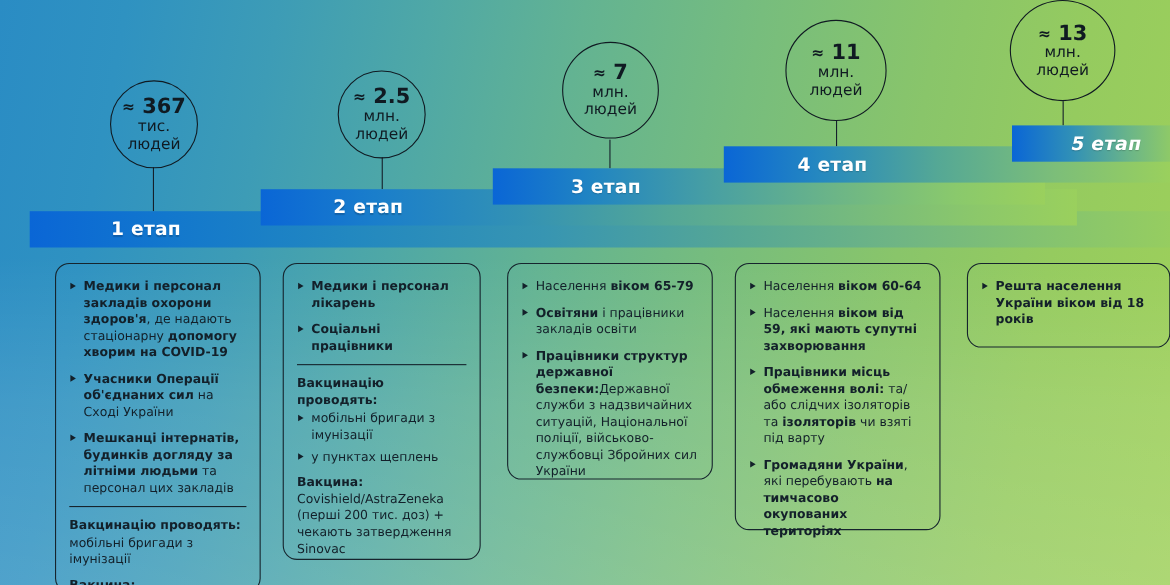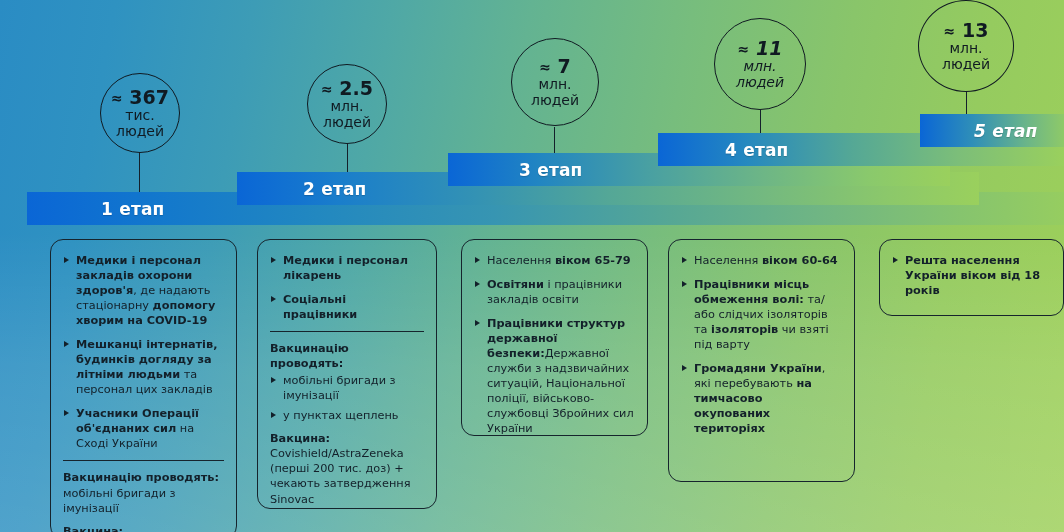--- a/index.html
+++ b/index.html
@@ -212,43 +212,43 @@
 
   <div class="bubble" style="left:511px; top:38px; width:88px; height:88px;">
     <div class="big">
       <span class="approx">≈</span>
       <span>7</span>
     </div>
     <div class="sm">млн.</div>
     <div class="sm">людей</div>
   </div>
 
-  <div class="bubble" style="left:714px; top:18px; width:92px; height:92px;font-style:italic;">
+  <div class="bubble" style="left:714px; top:18px; width:92px; height:92px;">
     <div class="big">
       <span class="approx">≈</span>
       <span>11</span>
     </div>
     <div class="sm">млн.</div>
     <div class="sm">людей</div>
   </div>
 
   <div class="bubble" style="left:918px; top:0px; width:96px; height:92px;text-align:right;">
     <div class="big">
       <span class="approx">≈</span>
       <span>13</span>
     </div>
     <div class="sm">млн.</div>
     <div class="sm">людей</div>
   </div>
 
   <div class="card" id="card-0" style="left:50px; top:239px; width:187px; height:300px;">
       <ul>
         <li><span class="b">Медики і персонал закладів охорони здоров'я</span><span class="n">, де надають стаціонарну </span><span class="b">допомогу хворим на COVID-19</span></li>
+        <li><span class="b">Учасники Операції об'єднаних сил</span><span class="n"> на Сході України</span></li>
         <li><span class="b">Мешканці інтернатів, будинків догляду за літніми людьми</span><span class="n"> та персонал цих закладів</span></li>
-        <li><span class="b">Учасники Операції об'єднаних сил</span><span class="n"> на Сході України</span></li>
       </ul>
       <div class="divider"></div>
       <div class="foot-block">
         <div class="foot-title">Вакцинацію проводять:</div>
         <div class="foot-text">мобільні бригади з імунізації</div>
       </div>
       <div class="foot-block">
         <div class="foot-title">Вакцина:</div>
       </div>
     </div>
@@ -273,20 +273,21 @@
   <div class="card" id="card-2" style="left:461px; top:239px; width:187px; height:197px;">
       <ul>
         <li><span class="n">Населення </span><span class="b">віком 65-79</span></li>
         <li><span class="b">Освітяни</span><span class="n"> і працівники закладів освіти</span></li>
         <li><span class="b">Працівники структур державної безпеки:</span><span class="n">Державної служби з надзвичайних ситуацій, Національної поліції, військово-службовці Збройних сил України</span></li>
       </ul>
     </div>
   <div class="card" id="card-3" style="left:668px; top:239px; width:187px; height:243px;">
       <ul>
         <li><span class="n">Населення </span><span class="b">віком 60-64</span></li>
+        <li><span class="n">Населення </span><span class="b">віком від 59, які мають супутні захворювання</span></li>
         <li><span class="b">Працівники місць обмеження волі:</span><span class="n"> та/або слідчих ізоляторів та </span><span class="b">ізоляторів</span><span class="n"> чи взяті під варту</span></li>
         <li><span class="b">Громадяни України</span><span class="n">, які перебувають </span><span class="b">на тимчасово окупованих територіях</span></li>
       </ul>
     </div>
   <div class="card" id="card-4" style="left:879px; top:239px; width:185px; height:77px;">
       <ul>
         <li><span class="b">Решта населення України віком від 18 років</span></li>
       </ul>
     </div>
 

